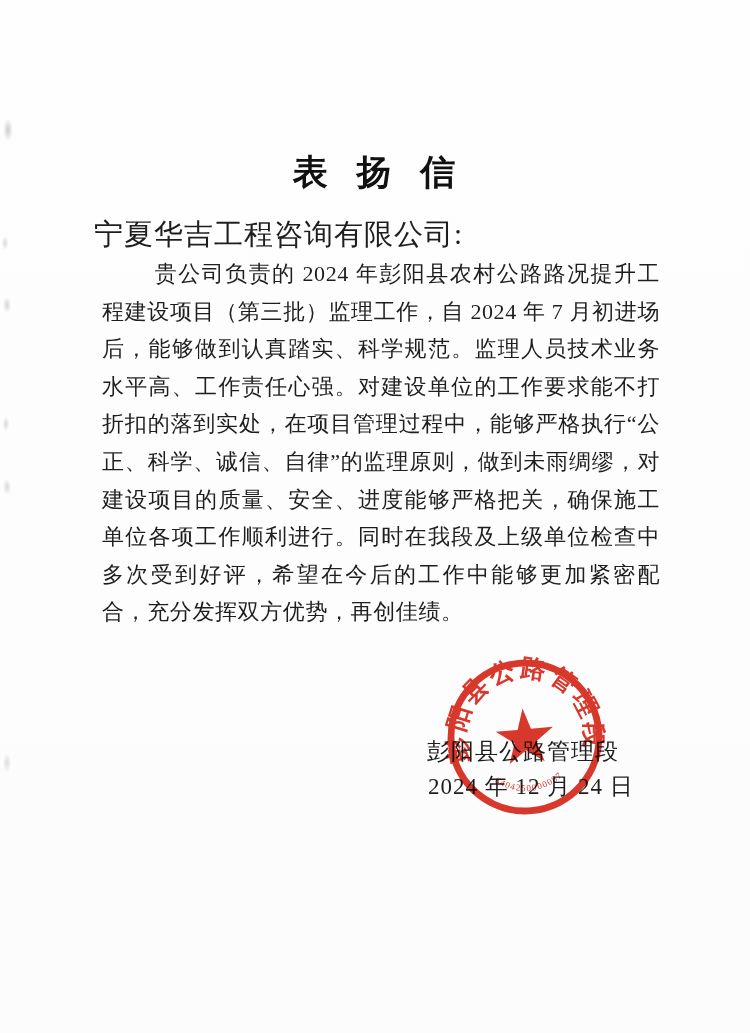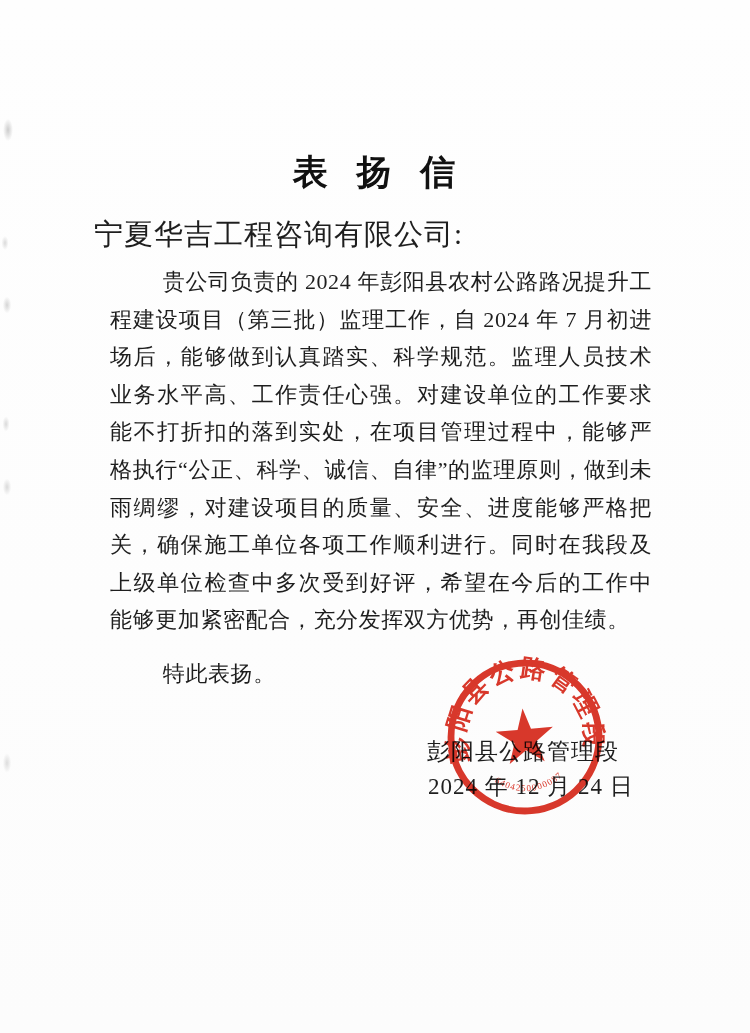--- a/index.html
+++ b/index.html
@@ -60,21 +60,21 @@
     top: 247px;
     left: 94px;
     width: 574px;
     font-size: 22px;
     line-height: 37.6px;
     letter-spacing: 0.6px;
     text-align: justify;
     text-justify: inter-ideograph;
   }
   .body-text p {
-    margin: 16px;
+    margin: 8px;
     text-indent: 2.4em;
   }
   .signature {
     position: absolute;
     top: 736px;
     left: 427px;
     font-size: 23px;
     letter-spacing: 1px;
     z-index: 2;
   }
@@ -107,21 +107,20 @@
 <div class="page">
 
   <div class="scan-artifacts"></div>
 
   <h1 class="title">表 扬 信</h1>
 
   <div class="salutation">宁夏华吉工程咨询有限公司:</div>
 
   <div class="body-text">
     <p>贵公司负责的 2024 年彭阳县农村公路路况提升工程建设项目（第三批）监理工作，自 2024 年 7 月初进场后，能够做到认真踏实、科学规范。监理人员技术业务水平高、工作责任心强。对建设单位的工作要求能不打折扣的落到实处，在项目管理过程中，能够严格执行“公正、科学、诚信、自律”的监理原则，做到未雨绸缪，对建设项目的质量、安全、进度能够严格把关，确保施工单位各项工作顺利进行。同时在我段及上级单位检查中多次受到好评，希望在今后的工作中能够更加紧密配合，充分发挥双方优势，再创佳绩。</p>
-    <p>特此表扬。</p>
   </div>
 
   <div class="signature">彭阳县公路管理段</div>
 
   <div class="date">2024 年 12 月 24 日</div>
 
   <svg class="seal" viewBox="0 0 200 200" aria-hidden="true">
     <defs>
       <path id="sealArcTop" d="M 35.1,126.2 A 70,70 0 1 1 164.9,126.2"></path>
       <path id="sealArcBottom" d="M 50.4,138.8 A 63,63 0 0 0 149.6,138.8"></path>

